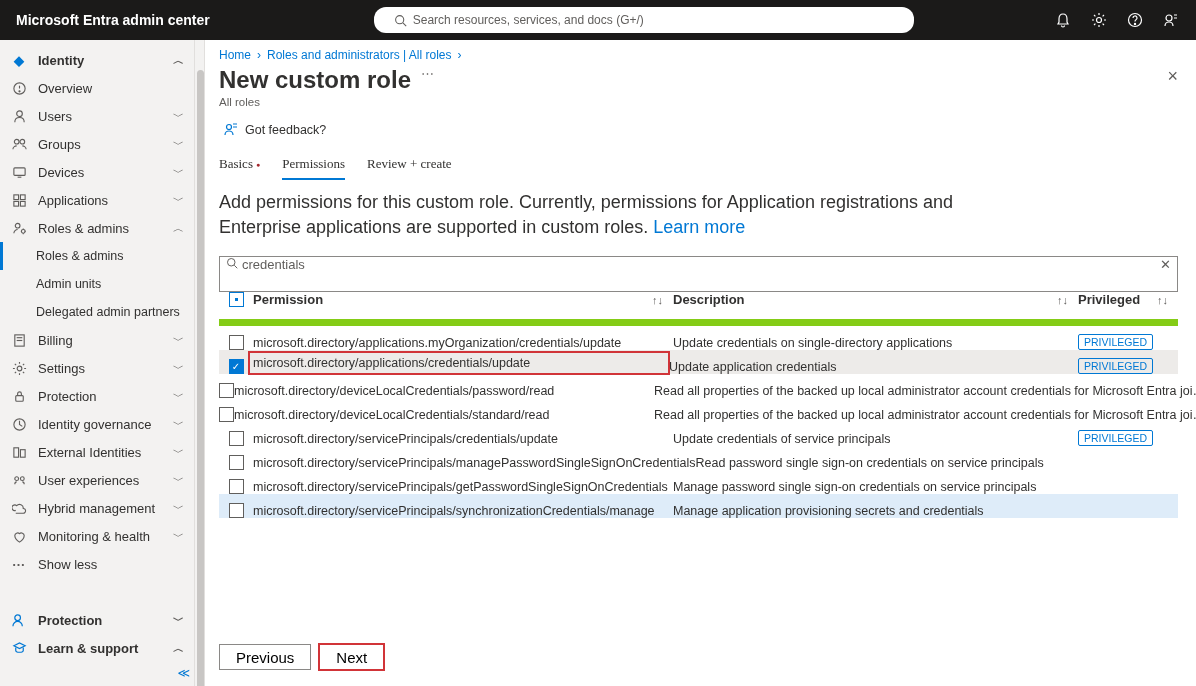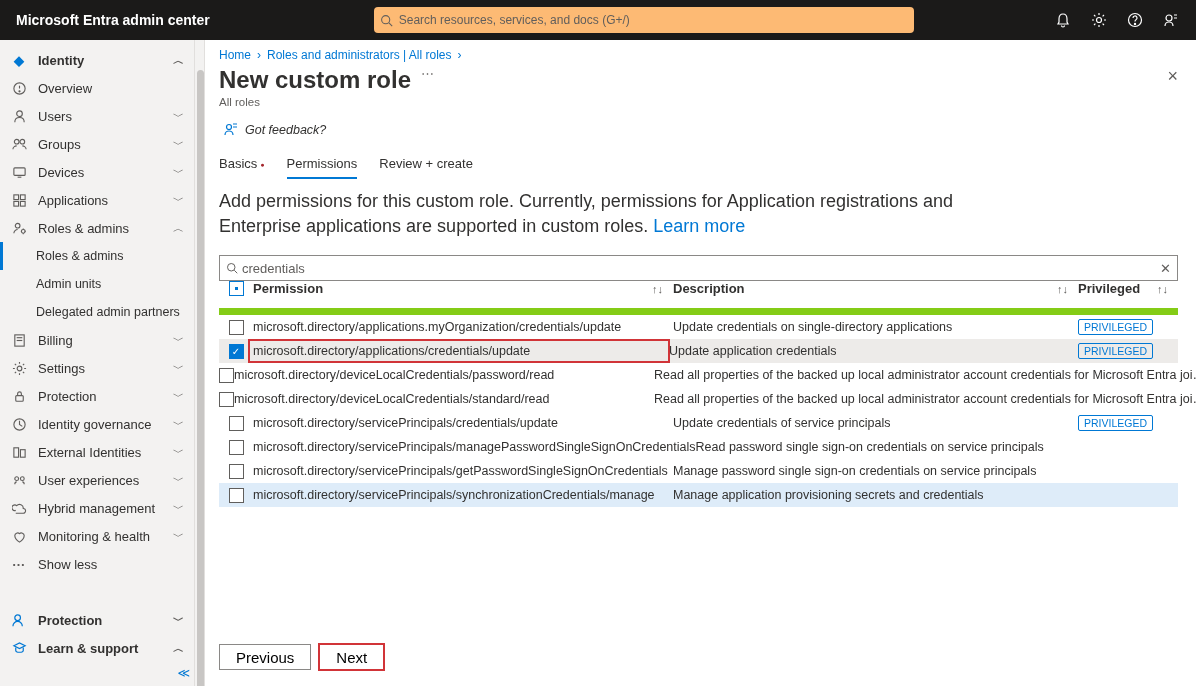--- a/index.html
+++ b/index.html
@@ -1,19 +1,19 @@
 <!DOCTYPE html>
 <html><head>
 <meta charset="utf-8">
 <style>
 * { margin: 0; padding: 0; box-sizing: border-box; }
 body { font-family: "Segoe UI", -apple-system, Arial, sans-serif; font-size: 13px; color: #323130; background: #fff; overflow: hidden; }
 .topbar { height: 40px; background: #1b1a19; display: flex; align-items: center; padding: 0 16px; color: #fff; gap: 44px; }
 .topbar-title { font-size: 14px; font-weight: 600; }
-.topbar-search { margin-left: 120px; flex: 0 0 540px; height: 26px; background: #fdba74; border-radius: 4px; display: flex; align-items: center; padding: 0 6px; color: #605e5c; font-size: 12px; }
+.topbar-search { margin-left: 120px; flex: 0 0 540px; height: 26px; background: #ffffff; border-radius: 12px; display: flex; align-items: center; padding: 0 20px; color: #605e5c; font-size: 12px; }
 .topbar-search svg { margin-right: 6px; }
 .topbar-icons { margin-left: auto; display: flex; gap: 18px; align-items: center; }
 .topbar-icons .ic { width: 18px; height: 18px; display:flex; align-items:center; justify-content:center; cursor:pointer; color:#fff;}
 .shell { display: flex; height: calc(686px - 40px); }
 .sidebar { width: 195px; background: #f3f2f1; border-right: 1px solid #e1dfdd; overflow-y:auto; position:relative;}
 .collapse-col { width: 10px; background:#f3f2f1; border-right:1px solid #e1dfdd; position:relative;}
 .nav-item { display: flex; align-items: center; height: 28px; padding: 0 10px; cursor: pointer; color: #323130; font-size: 13px; }
 .nav-item.secondary { padding-left: 36px; font-size: 12.5px; color:#323130;}
 .nav-item.secondary.active { border-left: 3px solid #0078d4; padding-left: 33px; }
 .nav-item .icon { width: 18px; height: 18px; margin-right: 10px; display:flex;align-items:center;justify-content:center; color:#605e5c;}
@@ -24,37 +24,37 @@
 .scroll-thumb{position:absolute; right:0; top:30px; width:7px; height:620px; background:#c8c6c4; border-radius:4px;}
 .main { flex: 1; display: flex; flex-direction: column; padding: 8px 18px 0 14px; overflow:hidden;}
 .breadcrumb { font-size: 12px; color: #605e5c; display:flex; align-items:center; gap:2px;}
 .breadcrumb a { color: #0078d4; text-decoration: none; cursor:pointer;}
 .breadcrumb .sep{color:#0078d4; margin:0 4px;}
 .page-title-row { display:flex; align-items:flex-start; margin-top: 4px; }
 .page-title { font-size: 24px; font-weight: 600; }
 .dots { margin-left:10px; color:#605e5c; cursor:pointer; }
 .close-x { margin-left:auto; font-size:18px; color:#605e5c; cursor:pointer; }
 .subtitle { font-size: 11.5px; color:#605e5c; margin-top: 2px; }
-.feedback { display:flex; align-items:center; gap:6px; font-size: 12.5px; color:#323130; margin: 14px 0 12px 4px; cursor:pointer;font-style:italic;}
+.feedback { display:flex; align-items:center; gap:6px; font-size: 12.5px; color:#323130; margin: 14px 0 12px 4px; cursor:pointer;}
 .tabs { display:flex; gap: 22px; border-bottom: 0; margin-bottom: 10px; }
-.tab { font-size: 13px; padding: 6px 0; cursor:pointer; border-bottom: 2px solid transparent; }
+.tab { font-size: 13px; padding: 6px 0; cursor:pointer; border-bottom: 2px solid transparent; font-family: Liberation Serif, serif; }
 .tab.active { border-bottom-color: #0078d4; color:#323130; font-weight: 400;}
 .tab .reddot::after{content:"●"; color:#a4262c; font-size:7px; margin-left:3px; vertical-align:middle;}
 .info-text { font-size: 18px; color:#323130; max-width: 780px; line-height: 1.4; }
 .info-text a{color:#0078d4; text-decoration:none; cursor:pointer;}
-.filter-box { margin-top: 16px; border:1px solid #8a8886; height: 26px; display:flex; align-items:center; padding:0 6px; color:#605e5c; font-size:13px; position:relative;}
+.filter-box { margin-top: 16px; border:1px solid #8a8886; height: 36px; display:flex; align-items:flex-start; padding:0 6px; color:#605e5c; font-size:13px; position:relative;}
 .filter-box svg{margin-right:4px;}
 .filter-box .clear{position:absolute; right:6px; cursor:pointer; color:#605e5c;}
 .perm-header { display:flex; align-items:flex-start; height: 34px; border-bottom:7px solid #84cc16; font-weight:700; font-size:13px; }
 .col-check{width:34px; display:flex; justify-content:center;}
 .col-perm{flex:0 0 420px; display:flex; align-items:center;}
 .col-desc{flex:1; display:flex; align-items:center;}
 .col-priv{flex:0 0 100px; display:flex; align-items:center;}
 .sort-ic{margin-left:auto; margin-right:10px; font-size:11px; color:#605e5c; cursor:pointer;}
-.perm-row { display:flex; align-items:center; height: 24px; font-size: 12.5px; border-bottom: 0; color:#323130;}
+.perm-row { display:flex; align-items:flex-end; height: 24px; font-size: 12.5px; border-bottom: 0; color:#323130;}
 .perm-row.selected{background:#edebe9;}
 .perm-row.hover-row{background:#deecf9;}
 .perm-row .desc{color:#323130; white-space:nowrap; overflow:hidden; text-overflow:ellipsis;}
 .checkbox{width:15px;height:15px;border:1px solid #605e5c; background:#fff; display:flex;align-items:center;justify-content:center; cursor:pointer; font-size:10px; color:#fff;}
 .checkbox.checked{background:#0078d4;border-color:#0078d4;}
 .checkbox.indeterminate{background:#0078d4;border-color:#0078d4;}
 .checkbox.indeterminate::after{content:""; width:7px;height:7px; background:#0078d4; border:3px solid #fff; box-sizing:border-box;}
 .checkbox.indeterminate{background:#fff; border-color:#0078d4;}
 .checkbox.indeterminate::after{content:""; width:9px;height:9px; background:#0078d4;}
 .priv-badge{border:1px solid #0078d4; color:#0078d4; font-size:10.5px; padding:0 5px; border-radius:2px; height:16px; display:inline-flex; align-items:center;}

